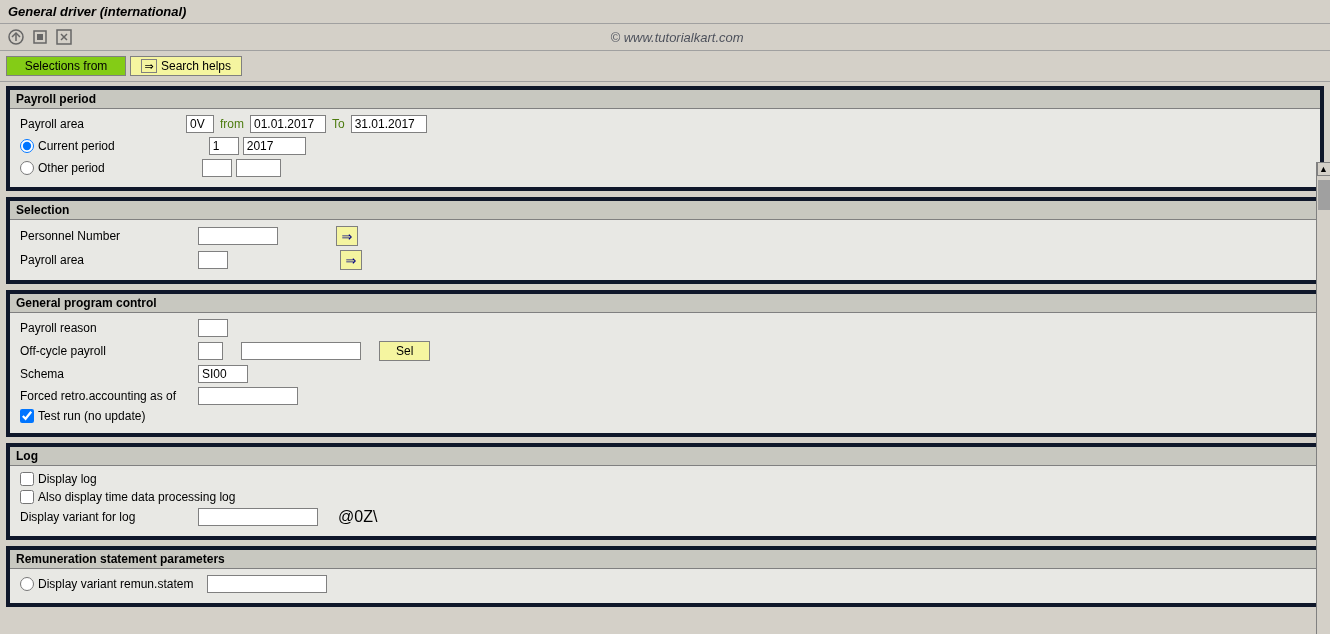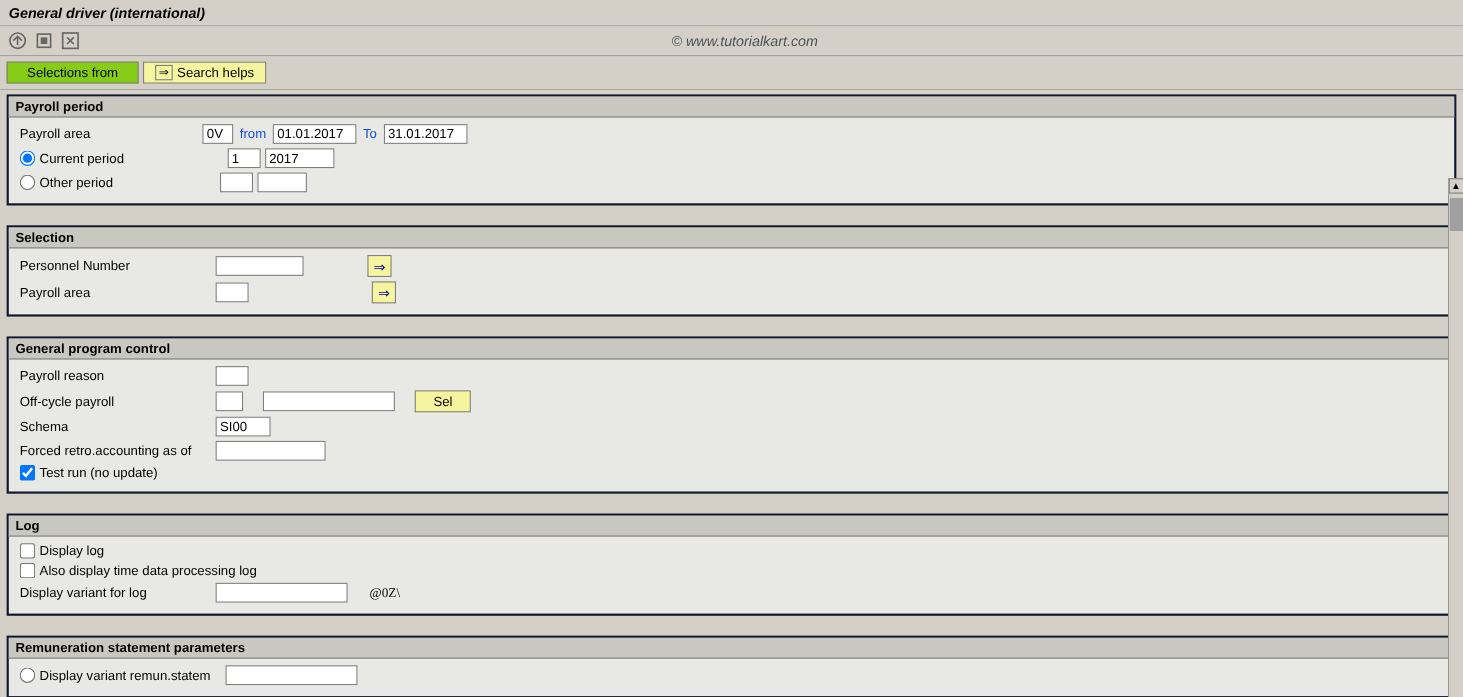--- a/index.html
+++ b/index.html
@@ -98,22 +98,22 @@
     
     .main-content {
       background: #d4d0c8;
       padding: 4px 6px;
       overflow-y: auto;
       height: calc(634px - 80px);
     }
 
     
     .section {
-      border: 2px solid #0f172a;
-      margin-bottom: 18px;
+      border: 4px solid #0f172a;
+      margin-bottom: 6px;
       background: #e8e8e4;
     }
     .section-header {
       background: #c8c8c0;
       padding: 2px 6px;
       font-weight: bold;
       font-size: 12px;
       border-bottom: 1px solid #808080;
     }
     .section-body {
@@ -201,21 +201,21 @@
       background: #f5f5a0;
       border: 1px solid #808080;
       padding: 2px 16px;
       cursor: pointer;
       font-size: 12px;
     }
 
     
     .field-label-inline {
       font-size: 12px;
-      color: #1d4ed8;
+      color: #4d7c0f;
     }
 
     
     .payroll-area-row {
       display: flex;
       align-items: center;
       gap: 6px;
       margin-bottom: 4px;
     }
 
@@ -410,21 +410,21 @@
         </div>
 
         <div class="checkbox-row">
           <input type="checkbox" id="also-display" style="">
           <label for="also-display">Also display time data processing log</label>
         </div>
 
         <div class="form-row">
           <span class="form-label">Display variant for log</span>
           <input type="text" class="variant-field" value="" style="">
-          <span style="font-size:12px; color:#000; margin-left:2px;font-family:Liberation Serif, serif;">@0Z\</span>
+          <span style="font-size:16px; color:#000; margin-left:2px;">@0Z\</span>
         </div>
       </div>
     </div>
 
     <div class="section">
       <div class="section-header">Remuneration statement parameters</div>
       <div class="section-body">
 
         <div class="radio-row">
           <input type="radio" name="remun" id="display-variant-remun" style="">

